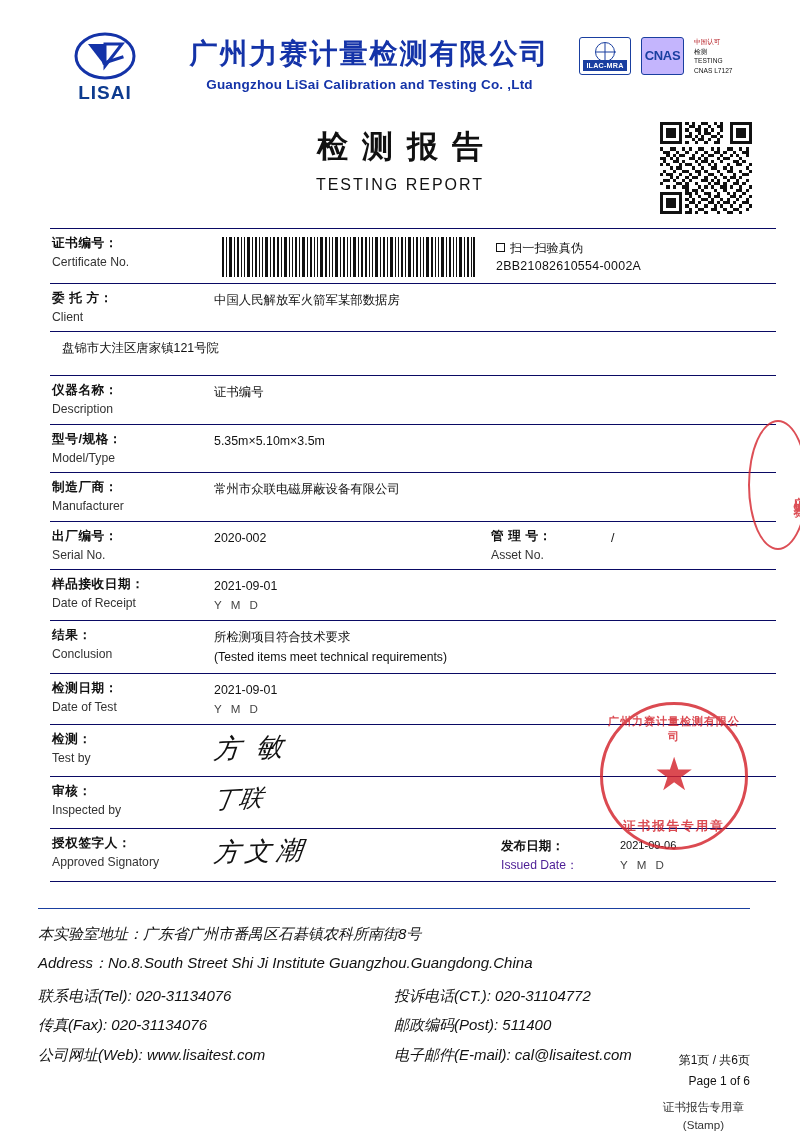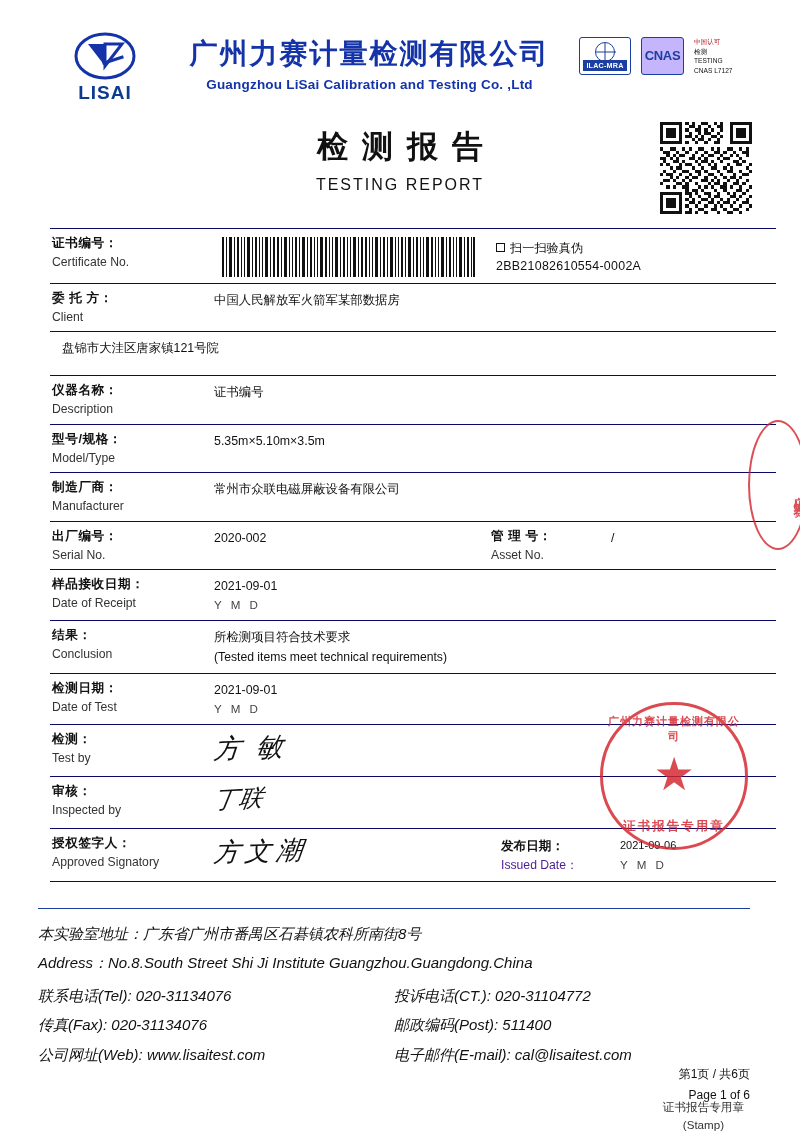--- a/index.html
+++ b/index.html
@@ -265,21 +265,21 @@
     font-style: italic;
   }
   .footer .f-cols {
     display: flex;
     margin-top: 4px;
   }
   .footer .f-col { flex: 1 1 50%; }
   .pager {
     position: absolute;
     right: 50px;
-    bottom: 26px;
+    bottom: 40px;
     text-align: right;
     font-size: 12px;
     line-height: 1.7;
     color: #111;
   }
 
   
   .stamp-main {
     position: absolute;
     left: 600px; top: 702px;

